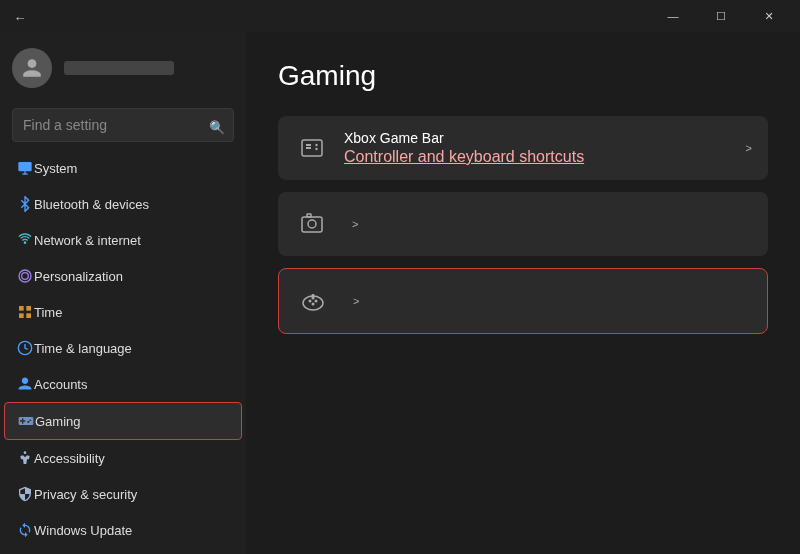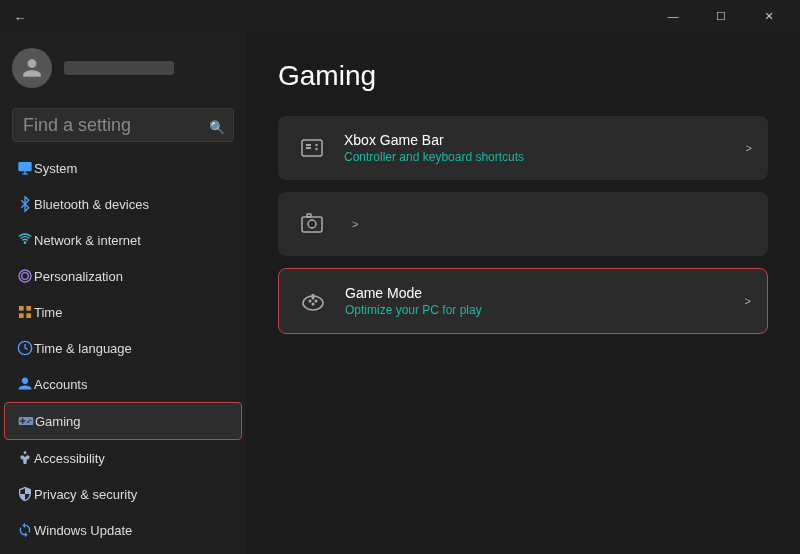--- a/index.html
+++ b/index.html
@@ -112,21 +112,21 @@
       position: relative;
     }
     .search-input {
       width: 100%;
       height: 34px;
       background: #2d2d2d;
       border: 1px solid #3a3a3a;
       border-radius: 4px;
       color: #ccc;
       padding: 0 32px 0 10px;
-      font-size: 18px;
+      font-size: 14px;
       font-family: 'Segoe UI', sans-serif;
       outline: none;
     }
     .search-input::placeholder { color: #888; }
     .search-icon {
       position: absolute;
       right: 20px;
       top: 50%;
       transform: translateY(-50%);
       color: #888;
@@ -214,22 +214,23 @@
     .setting-card-text {
       flex: 1;
     }
     .setting-card-title {
       font-size: 14px;
       font-weight: 400;
       color: #fff;
       margin-bottom: 2px;
     }
     .setting-card-subtitle {
-      font-size: 12px;
-      color: #14b8a6;
+      font-size: 16px;
+      color: #fca5a5;
+      text-decoration: underline;
     }
     .setting-card-chevron {
       color: #aaa;
       font-size: 11px;
       margin-left: 8px;
     }
 
     
     .icon-blue { color: #4a9eff; }
     .icon-orange { color: #d09030; }
@@ -415,21 +416,17 @@
       <div class="setting-card-icon">
         <svg viewBox="0 0 24 24" fill="none" stroke="#aaa" stroke-width="1.5" width="28" height="28">
           <ellipse cx="12" cy="14" rx="10" ry="7"></ellipse>
           <circle cx="9" cy="12" r="1.5" fill="#aaa" stroke="none"></circle>
           <circle cx="15" cy="12" r="1.5" fill="#aaa" stroke="none"></circle>
           <circle cx="12" cy="9" r="1.5" fill="#aaa" stroke="none"></circle>
           <circle cx="12" cy="15" r="1.5" fill="#aaa" stroke="none"></circle>
           <rect x="10.5" y="5" width="3" height="4" rx="1" fill="#aaa" stroke="none"></rect>
         </svg>
       </div>
-      <div class="setting-card-text">
-        <div class="setting-card-title">Game Mode</div>
-        <div class="setting-card-subtitle">Optimize your PC for play</div>
-      </div>
       <span class="setting-card-chevron">&gt;</span>
     </div>
 
   </div>
 </div>
 
 </body></html>

